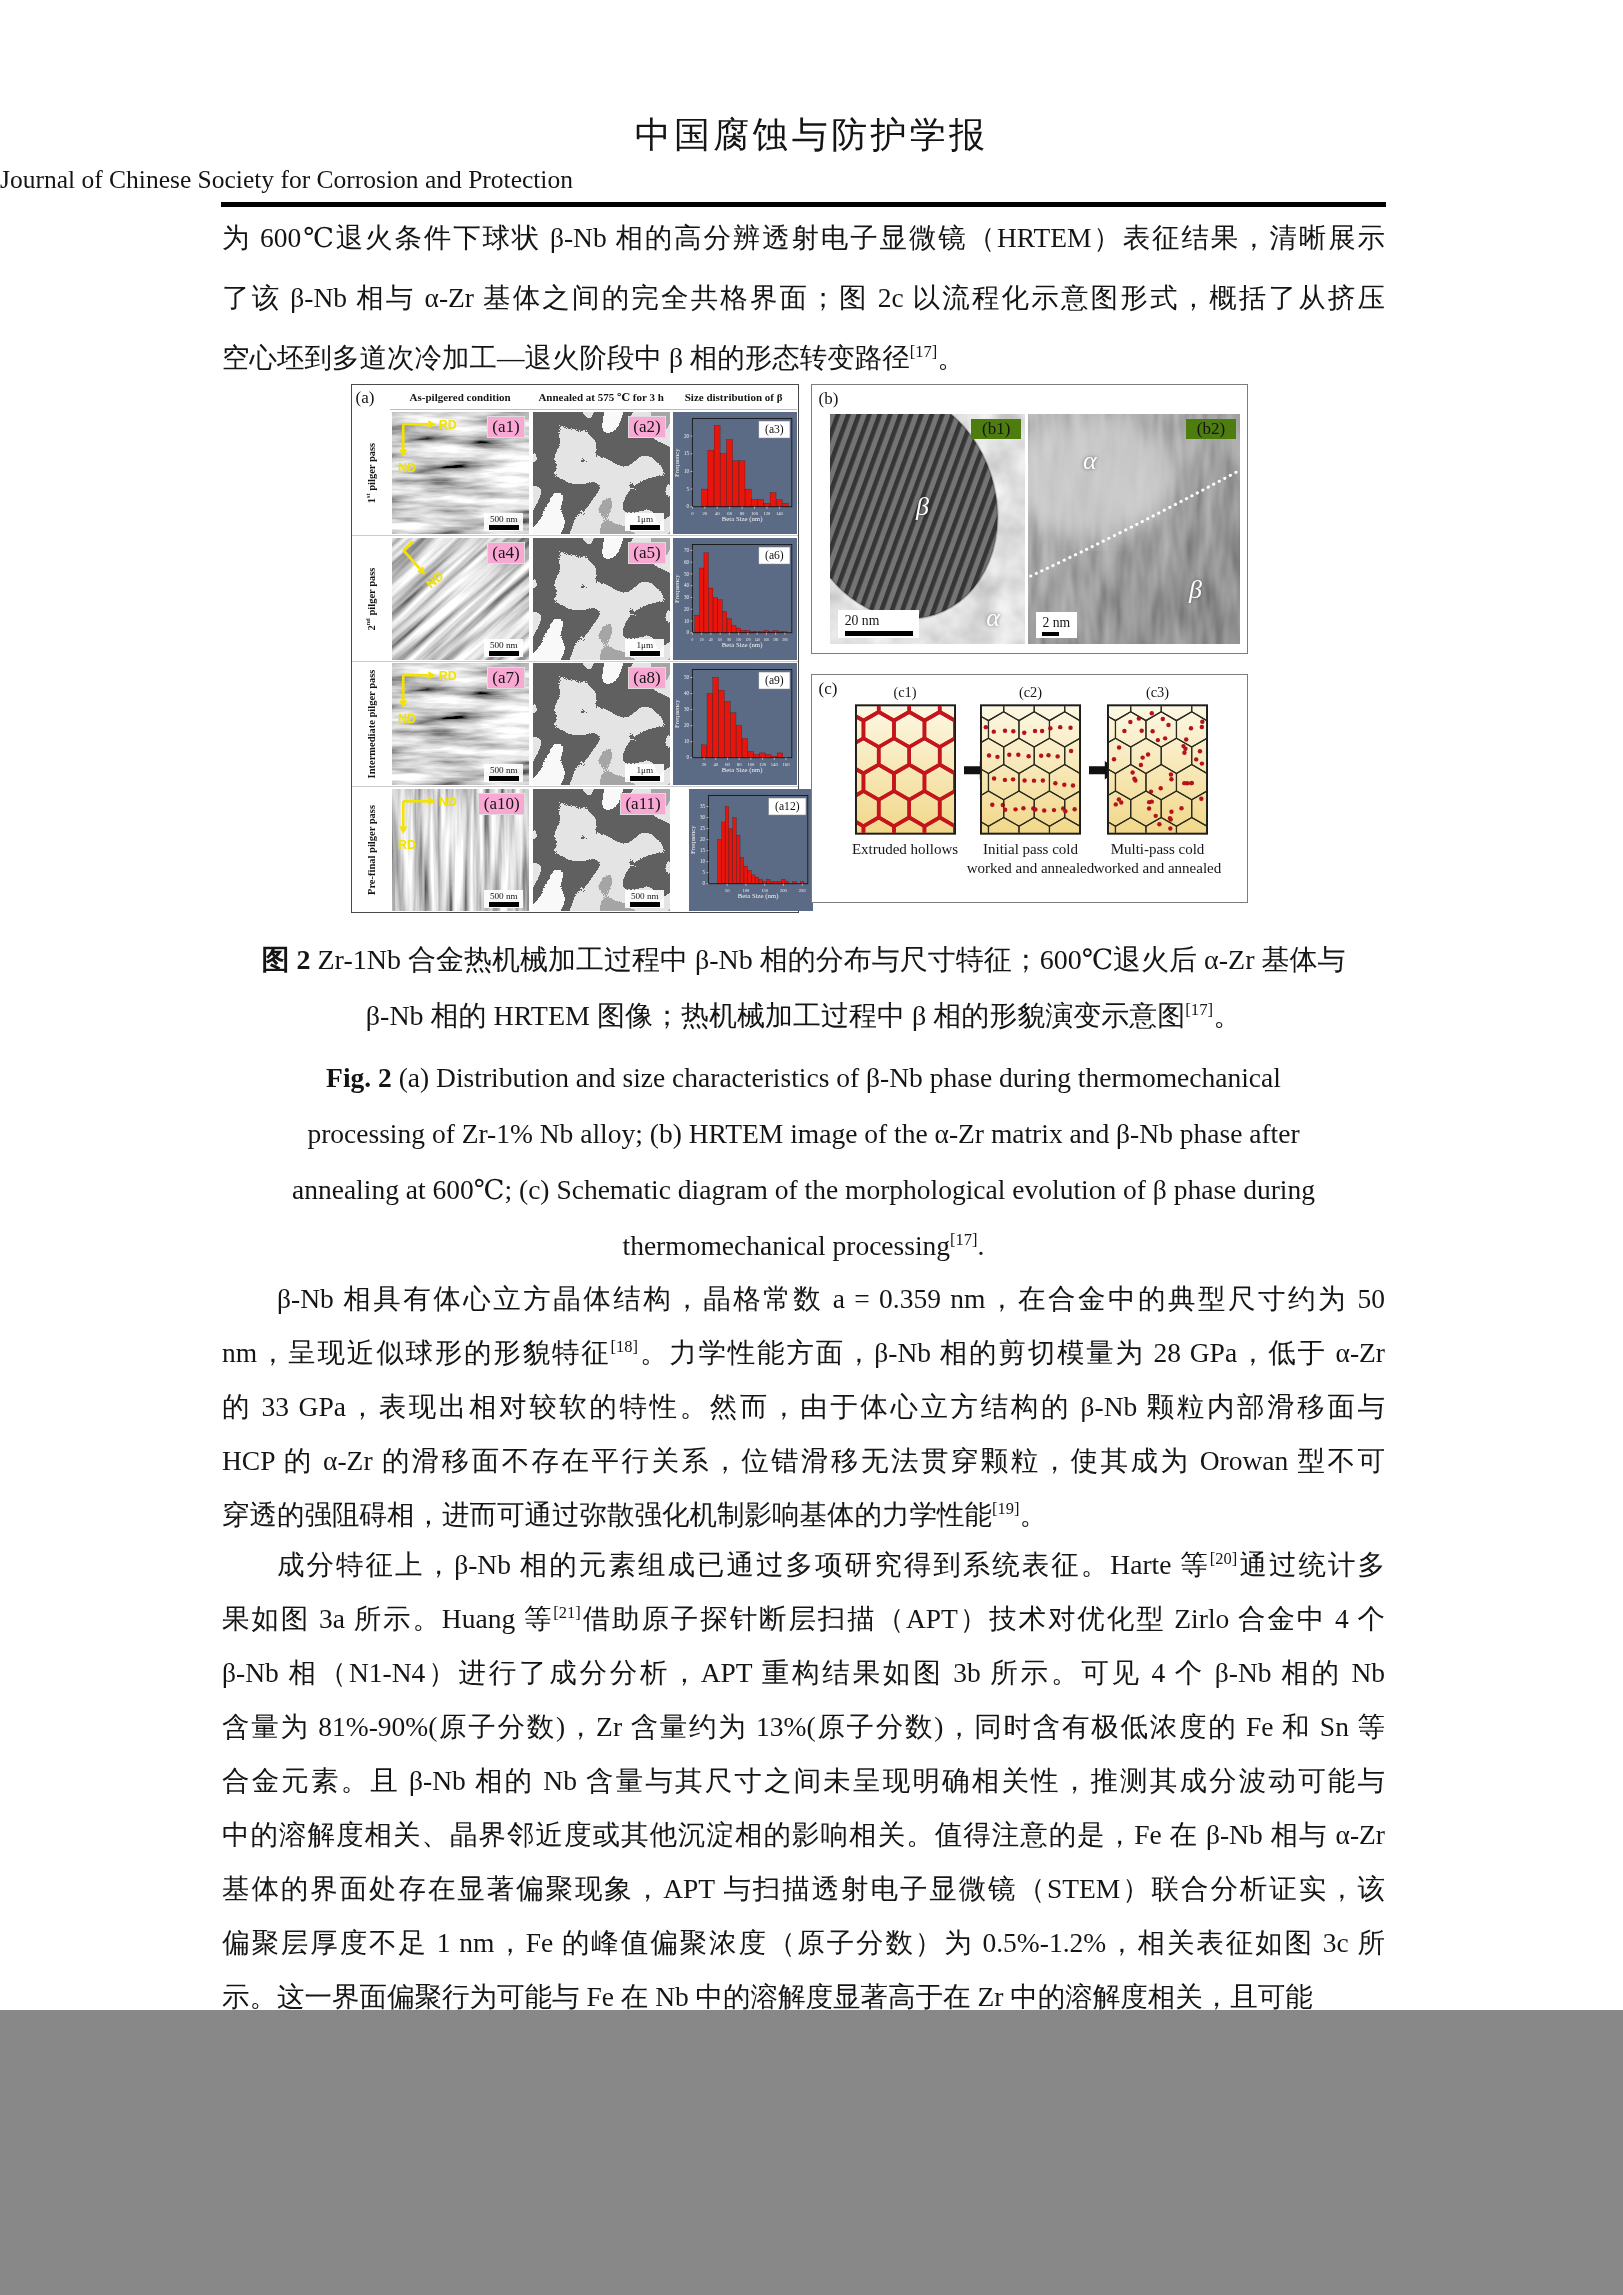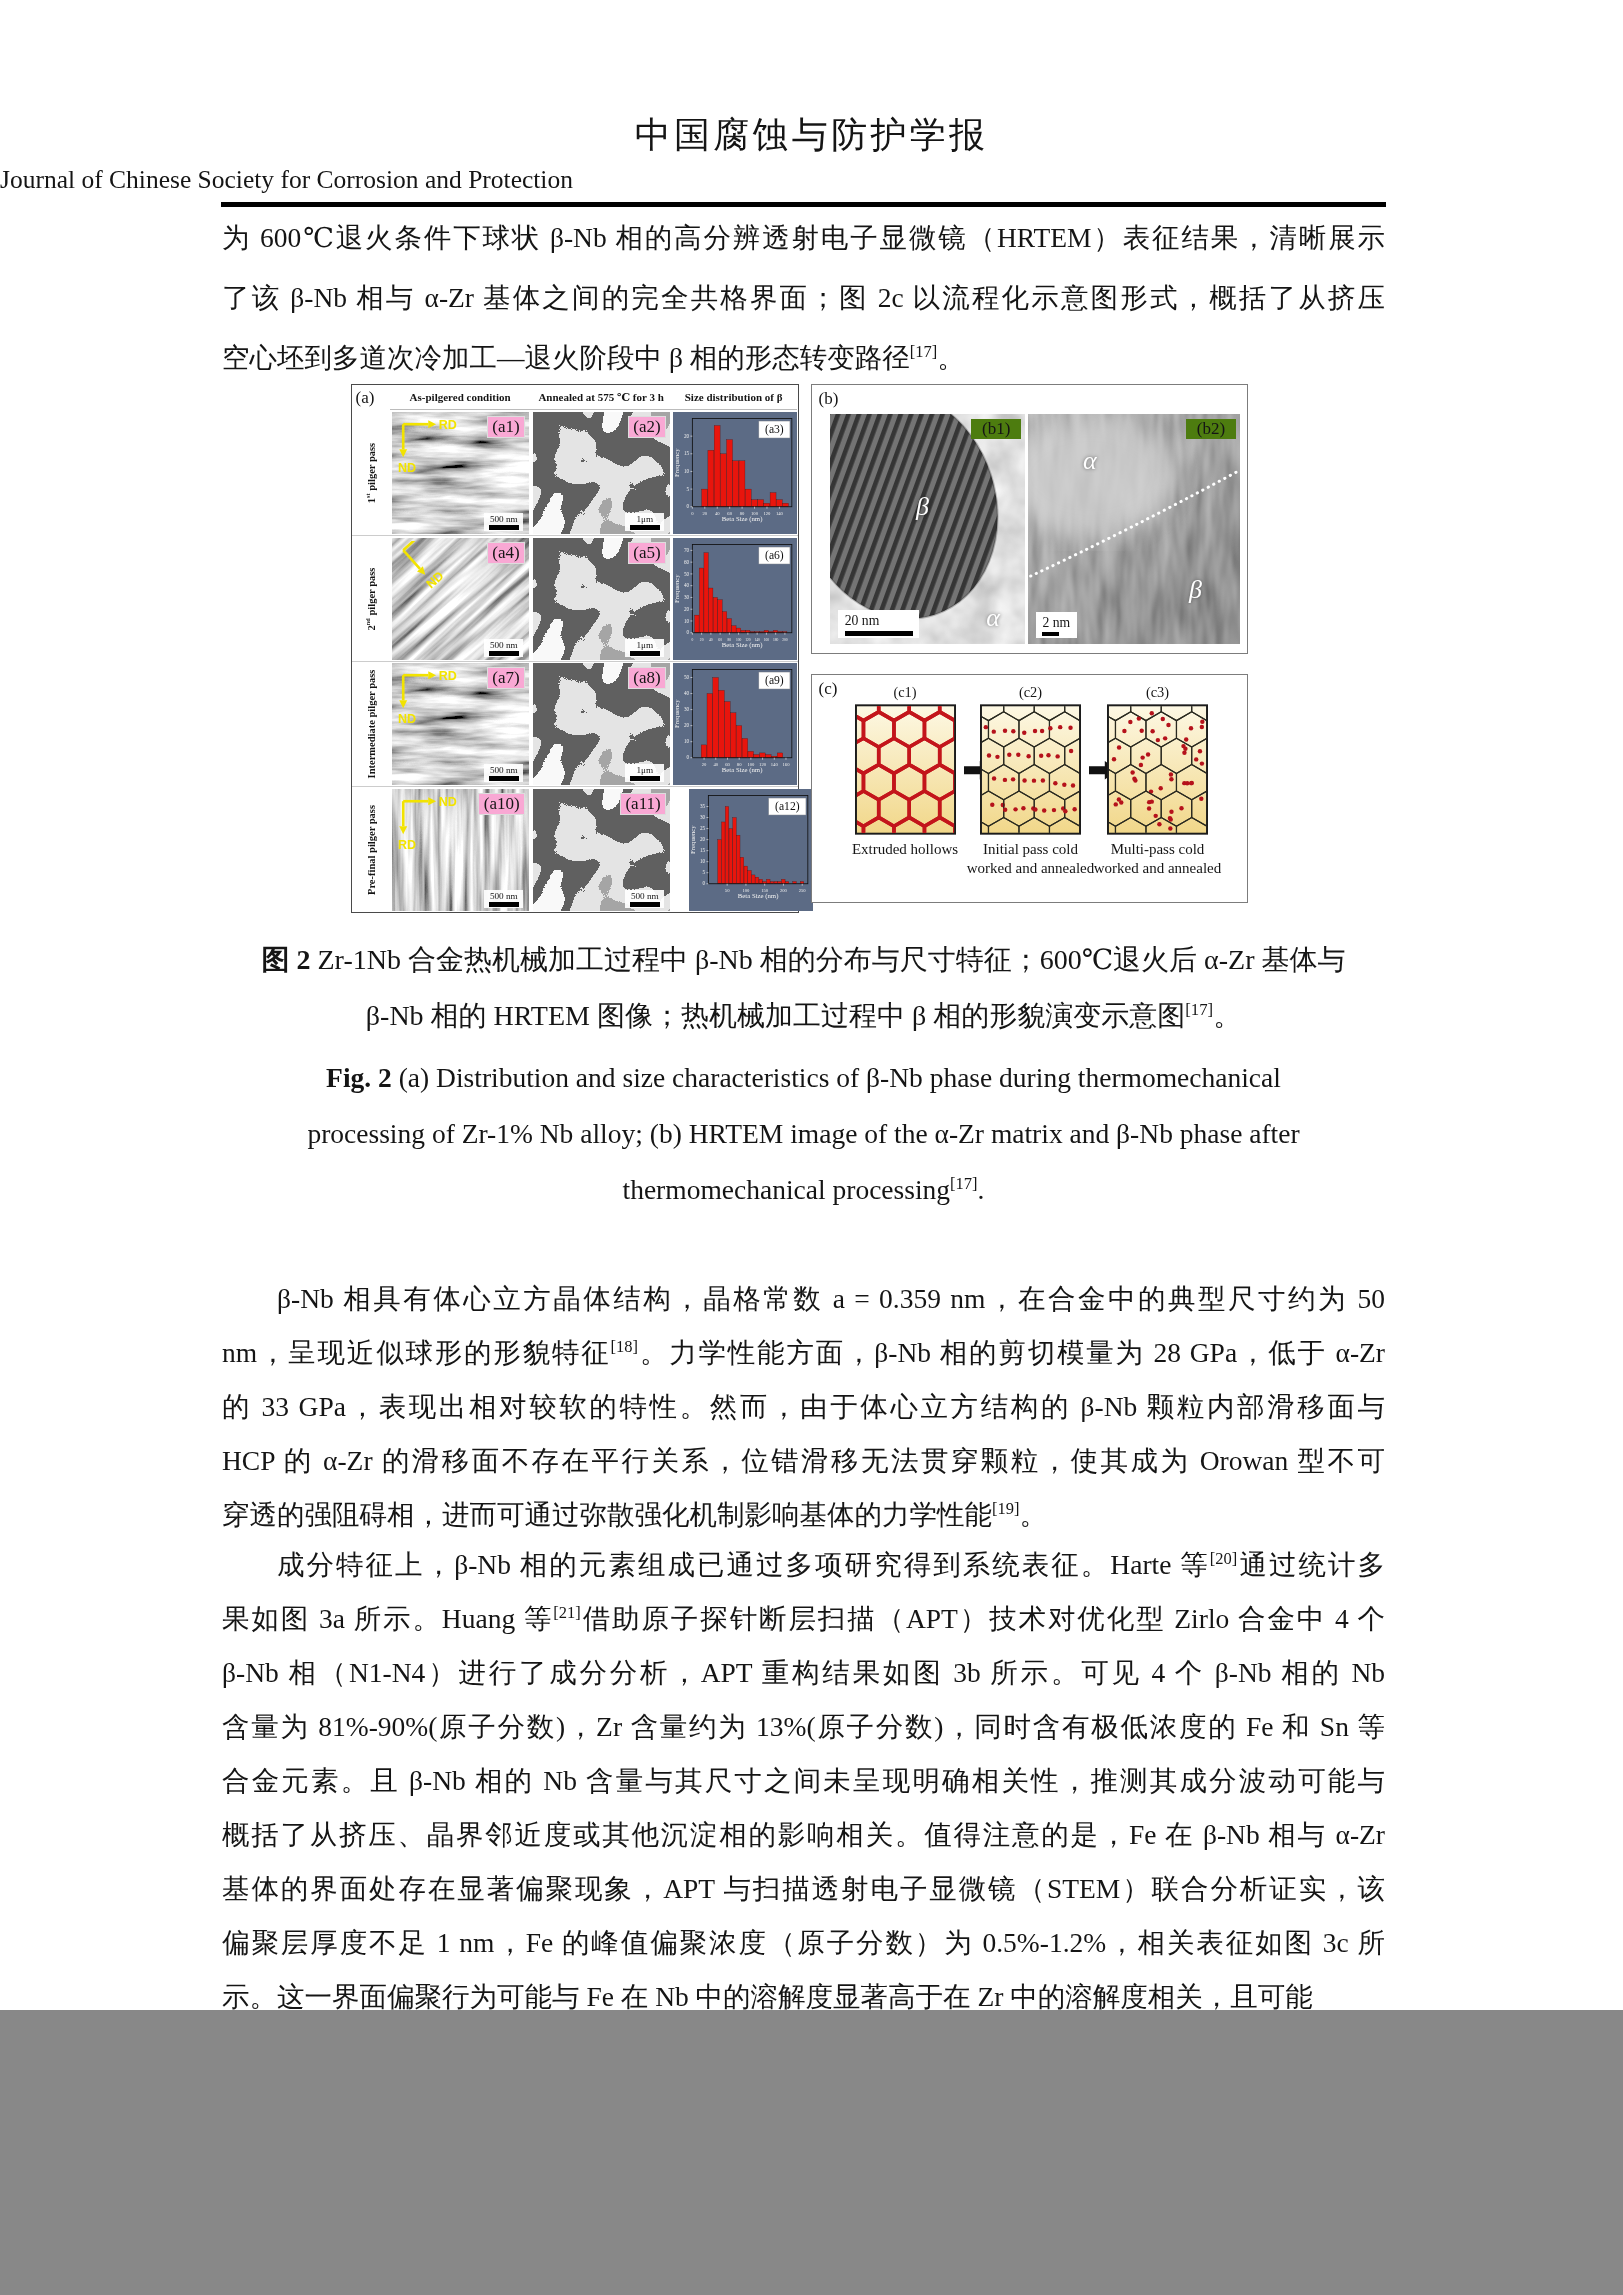--- a/index.html
+++ b/index.html
@@ -808,36 +808,37 @@
     </div>
   </div>
 
   <div class="abs para cap-zh">
       <div class="cline"><b>图 2</b> Zr-1Nb 合金热机械加工过程中 β-Nb 相的分布与尺寸特征；600℃退火后 α-Zr 基体与</div>
       <div class="cline">β-Nb 相的 HRTEM 图像；热机械加工过程中 β 相的形貌演变示意图<sup>[17]</sup>。</div>
     </div>
   <div class="abs para cap-en">
       <div class="cline"><b>Fig. 2</b> (a) Distribution and size characteristics of β-Nb phase during thermomechanical</div>
       <div class="cline">processing of Zr-1% Nb alloy; (b) HRTEM image of the α-Zr matrix and β-Nb phase after</div>
+      <div class="cline">annealing at 600℃; (c) Schematic diagram of the morphological evolution of β phase during</div>
       <div class="cline">thermomechanical processing<sup>[17]</sup>.</div>
     </div>
 
   <div class="abs para p2">
       <div class="jline indent">β-Nb 相具有体心立方晶体结构，晶格常数 a = 0.359 nm，在合金中的典型尺寸约为 50</div>
       <div class="jline">nm，呈现近似球形的形貌特征<sup>[18]</sup>。力学性能方面，β-Nb 相的剪切模量为 28 GPa，低于 α-Zr</div>
       <div class="jline">的 33 GPa，表现出相对较软的特性。然而，由于体心立方结构的 β-Nb 颗粒内部滑移面与</div>
       <div class="jline">HCP 的 α-Zr 的滑移面不存在平行关系，位错滑移无法贯穿颗粒，使其成为 Orowan 型不可</div>
       <div class="jline end">穿透的强阻碍相，进而可通过弥散强化机制影响基体的力学性能<sup>[19]</sup>。</div>
     </div>
   <div class="abs para p3">
       <div class="jline indent">成分特征上，β-Nb 相的元素组成已通过多项研究得到系统表征。Harte 等<sup>[20]</sup>通过统计多</div>
       <div class="jline">果如图 3a 所示。Huang 等<sup>[21]</sup>借助原子探针断层扫描（APT）技术对优化型 Zirlo 合金中 4 个</div>
       <div class="jline">β-Nb 相（N1-N4）进行了成分分析，APT 重构结果如图 3b 所示。可见 4 个 β-Nb 相的 Nb</div>
       <div class="jline">含量为 81%-90%(原子分数)，Zr 含量约为 13%(原子分数)，同时含有极低浓度的 Fe 和 Sn 等</div>
       <div class="jline">合金元素。且 β-Nb 相的 Nb 含量与其尺寸之间未呈现明确相关性，推测其成分波动可能与</div>
-      <div class="jline">概括了从挤压、晶界邻近度或其他沉淀相的影响相关。值得注意的是，Fe 在 β-Nb 相与 α-Zr</div>
+      <div class="jline">中的溶解度相关、晶界邻近度或其他沉淀相的影响相关。值得注意的是，Fe 在 β-Nb 相与 α-Zr</div>
       <div class="jline">基体的界面处存在显著偏聚现象，APT 与扫描透射电子显微镜（STEM）联合分析证实，该</div>
       <div class="jline">偏聚层厚度不足 1 nm，Fe 的峰值偏聚浓度（原子分数）为 0.5%-1.2%，相关表征如图 3c 所</div>
       <div class="jline end">示。这一界面偏聚行为可能与 Fe 在 Nb 中的溶解度显著高于在 Zr 中的溶解度相关，且可能</div>
     </div>
 
 </div>
 
 
 </body></html>

